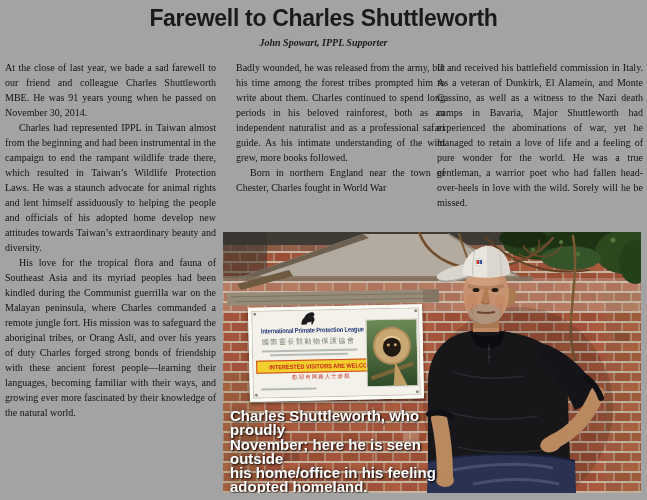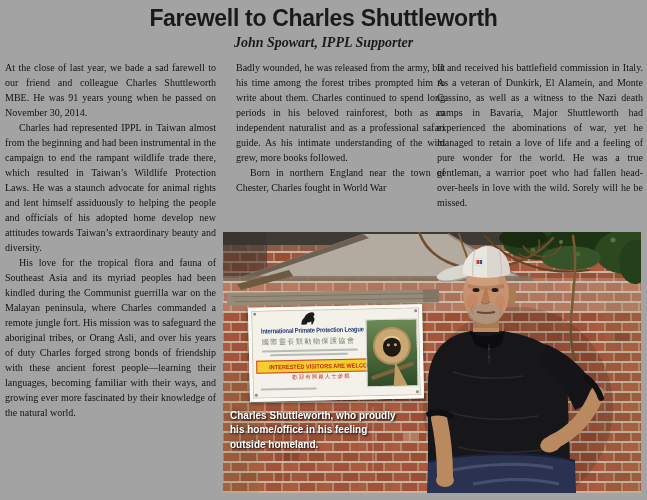--- a/index.html
+++ b/index.html
@@ -3,21 +3,21 @@
 <meta charset="utf-8">
 <style>
   html,body{margin:0;padding:0;background:#ffffff;}
   .page{position:relative;width:647px;height:500px;background:#a3a3a3;overflow:hidden;
         font-family:"Liberation Serif",serif;color:#141414;padding-left:40px;}
 
   .title{position:absolute;top:5px;left:0;width:647px;text-align:center;
          font-family:"Liberation Sans",sans-serif;font-weight:bold;font-size:23px;
          letter-spacing:-0.3px;color:#1a1a1a;line-height:26px;}
   .byline{position:absolute;top:33px;left:0;width:647px;text-align:center;
-          font-style:italic;font-weight:bold;font-size:14px;color:#1a1a1a;line-height:19px;}
+          font-style:italic;font-weight:bold;font-size:10px;color:#1a1a1a;line-height:19px;}
 
   .col{position:absolute;top:60px;text-align:justify;font-size:10px;line-height:15px;color:#121212;}
   .col p{margin:0;text-indent:14px;}
   .col p.noindent{text-indent:0;}
   #col1{left:5px;width:211px;}
   #col2{left:236px;width:209px;}
   #col3{left:437px;width:206px;}
 
   .photo{position:absolute;left:223px;top:232px;width:418px;height:261px;overflow:hidden;background:#9a5036;}
   .scene{position:absolute;left:0;top:0;}
@@ -37,21 +37,21 @@
           border:1px solid #d04027;color:#c6271c;font-family:"Liberation Sans",sans-serif;
           font-weight:bold;font-size:6.2px;line-height:11px;text-align:center;white-space:nowrap;}
   .banner .sq{display:inline-block;transform:scaleX(.9);}
   .banner-zh{position:absolute;left:4px;top:64px;width:130px;text-align:center;
              font-size:5.5px;color:#c43a2c;letter-spacing:1px;white-space:nowrap;}
   .gibbon{position:absolute;right:3px;top:12px;width:50px;height:66px;box-shadow:0 0 0 1px #d8d4c8;}
   .screw{position:absolute;width:3px;height:3px;border-radius:50%;background:#8f8a7e;}
 
   
   .caption{position:absolute;left:7px;top:177px;width:245px;
-           font-family:"Liberation Sans",sans-serif;font-weight:bold;font-size:10px;
+           font-family:"Liberation Sans",sans-serif;font-weight:bold;font-size:15px;
            line-height:14.3px;color:#ffffff;
            text-shadow:1px 1px 2px rgba(0,0,0,.85),0 0 4px rgba(0,0,0,.45);}
 </style>
 </head>
 <body>
 
 <div class="page">
 
   <div class="title">Farewell to Charles Shuttleworth</div>
   <div class="byline">John Spowart, IPPL Supporter</div>
@@ -227,18 +227,19 @@
         <path d="M28,42 L40,66 L26,66 Z" fill="#bf9c63"></path>
       </svg>
       <div class="screw" style="left:2px;top:2px;"></div>
       <div class="screw" style="right:2px;top:2px;"></div>
       <div class="screw" style="left:2px;bottom:2px;"></div>
       <div class="screw" style="right:2px;bottom:2px;"></div>
     </div>
 
     <div class="caption">
       <div>Charles Shuttleworth, who proudly</div>
+      <div>November; here he is seen outside</div>
       <div>his home/office in his feeling</div>
-      <div>outside homeland.</div>
+      <div>adopted homeland.</div>
     </div>
 
   </div>
 </div>
 
 </body></html>

